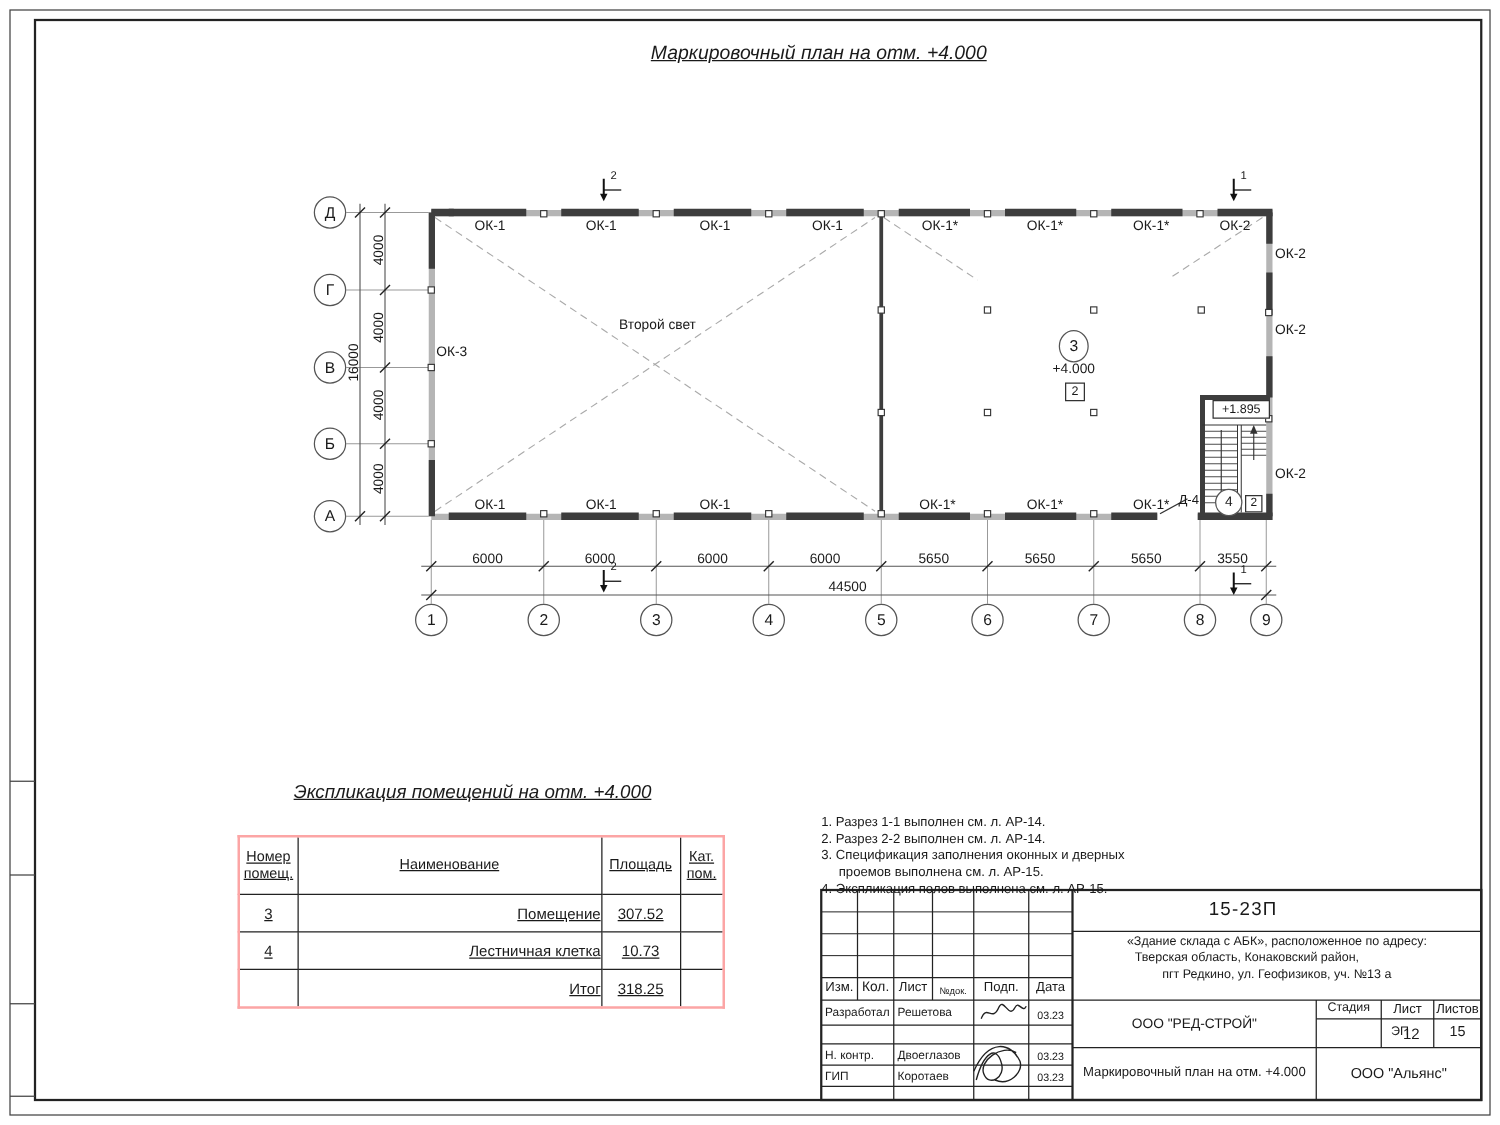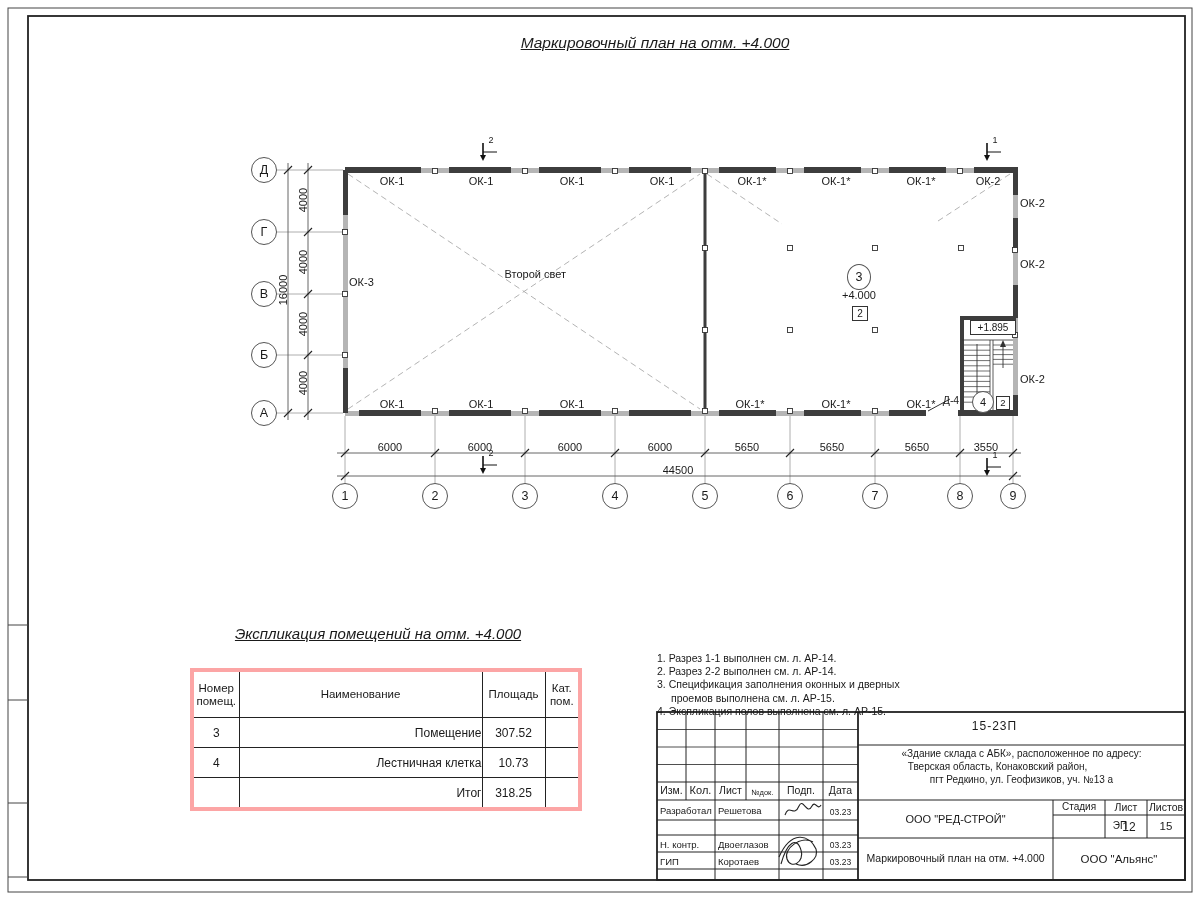--- a/index.html
+++ b/index.html
@@ -13,21 +13,21 @@
   .rot{transform:rotate(-90deg);}
   .small{font-size:9px;}
   .boxed{border:1px solid #333;background:#fff;}
   .title-main{position:absolute;left:490px;top:34px;width:330px;text-align:center;
       font-style:italic;font-size:15.5px;text-decoration:underline;}
   .title-expl{position:absolute;left:222px;top:625px;width:312px;text-align:center;
       font-style:italic;font-size:15px;text-decoration:underline;}
   .notes{position:absolute;left:657px;top:652px;font-size:10.5px;line-height:13.2px;white-space:nowrap;}
   .notes .indent{margin-left:14px;}
   table.expl{position:absolute;left:190px;top:668px;border-collapse:collapse;table-layout:fixed;
-      font-size:12px;border:4px solid #fca5a5;}
+      font-size:12px;border:2px solid #fca5a5;text-decoration:underline;}
   table.expl td{border:1px solid #222;padding:0;vertical-align:middle;}
   table.expl tr.h td{text-align:center;font-size:11.5px;height:45px;line-height:13px;}
   table.expl tr.r td{height:29px;}
   .tc{text-align:center;} .tl{text-align:right;padding-left:8px!important;}
   .tb{position:absolute;font-size:10px;white-space:nowrap;}
   .tbc{text-align:center;}
 </style>
 </head>
 <body>
 
@@ -228,21 +228,21 @@
       <div class="plbl" style="left: 364px; top: 398px; width: 56px;">ОК-1</div>
       <div class="plbl" style="left: 453px; top: 398px; width: 56px;">ОК-1</div>
       <div class="plbl" style="left: 544px; top: 398px; width: 56px;">ОК-1</div>
       <div class="plbl" style="left: 722px; top: 398px; width: 56px;">ОК-1*</div>
       <div class="plbl" style="left: 808px; top: 398px; width: 56px;">ОК-1*</div>
       <div class="plbl" style="left: 893px; top: 398px; width: 56px;">ОК-1*</div>
       <div class="plbl" style="left: 1020px; top: 197px;">ОК-2</div>
       <div class="plbl" style="left: 1020px; top: 258px;">ОК-2</div>
       <div class="plbl" style="left: 1020px; top: 373px;">ОК-2</div>
       <div class="plbl" style="left: 349px; top: 276px;">ОК-3</div>
-      <div class="plbl" style="left: 486px; top: 268px; width: 80px; text-align: right;">Второй свет</div>
+      <div class="plbl" style="left: 486px; top: 254px; width: 80px;">Второй свет</div>
       <div class="plbl bub" style="left: 847px; top: 264px; width: 24px;">3</div>
       <div class="plbl" style="left: 834px; top: 289px; width: 50px;">+4.000</div>
       <div class="plbl boxed" style="left: 852px; top: 306px; width: 14px; font-size: 10px; height: 13px; line-height: 13px;">2</div>
       <div class="plbl boxed" style="left: 970px; top: 320px; width: 44px; font-size: 10px; height: 13px; line-height: 13px;">+1.895</div>
       <div class="plbl" style="left: 933px; top: 394px; width: 36px; font-size: 10.5px;">Д-4</div>
       <div class="plbl bub" style="left: 972px; top: 391px; width: 22px; height: 22px; line-height: 20px; font-size: 11px;">4</div>
       <div class="plbl boxed" style="left: 996px; top: 396px; width: 12px; font-size: 9.5px; height: 12px; line-height: 12px;">2</div>
       <div class="plbl" style="left: 365px; top: 441px; width: 50px;">6000</div>
       <div class="plbl" style="left: 455px; top: 441px; width: 50px;">6000</div>
       <div class="plbl" style="left: 545px; top: 441px; width: 50px;">6000</div>
@@ -298,21 +298,21 @@
     </tr>
     <tr class="r">
       <td class="tc"></td>
       <td class="tl">Итог</td>
       <td class="tc">318.25</td>
       <td class="tc"></td>
     </tr>
   </tbody>
     </table>
 
-  <div class="tb tbc" style="left:858px;top:719px;width:273px;font-size:12px;letter-spacing:1px;">15-23П</div>
+  <div class="tb tbc" style="left:858px;top:719px;width:273px;font-size:15px;letter-spacing:1px;">15-23П</div>
   <div class="tb tbc" style="left:858px;top:748px;width:327px;">«Здание склада с АБК», расположенное по адресу:</div>
   <div class="tb tbc" style="left:858px;top:761px;width:279px;">Тверская область, Конаковский район,</div>
   <div class="tb tbc" style="left:858px;top:774px;width:327px;">пгт Редкино, ул. Геофизиков, уч. №13 а</div>
 
   <div class="tb tbc" style="left:657px;top:784px;width:29px;font-size:10.5px;">Изм.</div>
   <div class="tb tbc" style="left:686px;top:784px;width:29px;font-size:11px;">Кол.</div>
   <div class="tb tbc" style="left:715px;top:784px;width:31px;font-size:10.5px;">Лист</div>
   <div class="tb tbc" style="left:746px;top:788px;width:33px;font-size:7.5px;">№док.</div>
   <div class="tb tbc" style="left:779px;top:784px;width:44px;font-size:10.5px;">Подп.</div>
   <div class="tb tbc" style="left:823px;top:784px;width:35px;font-size:10.5px;">Дата</div>

